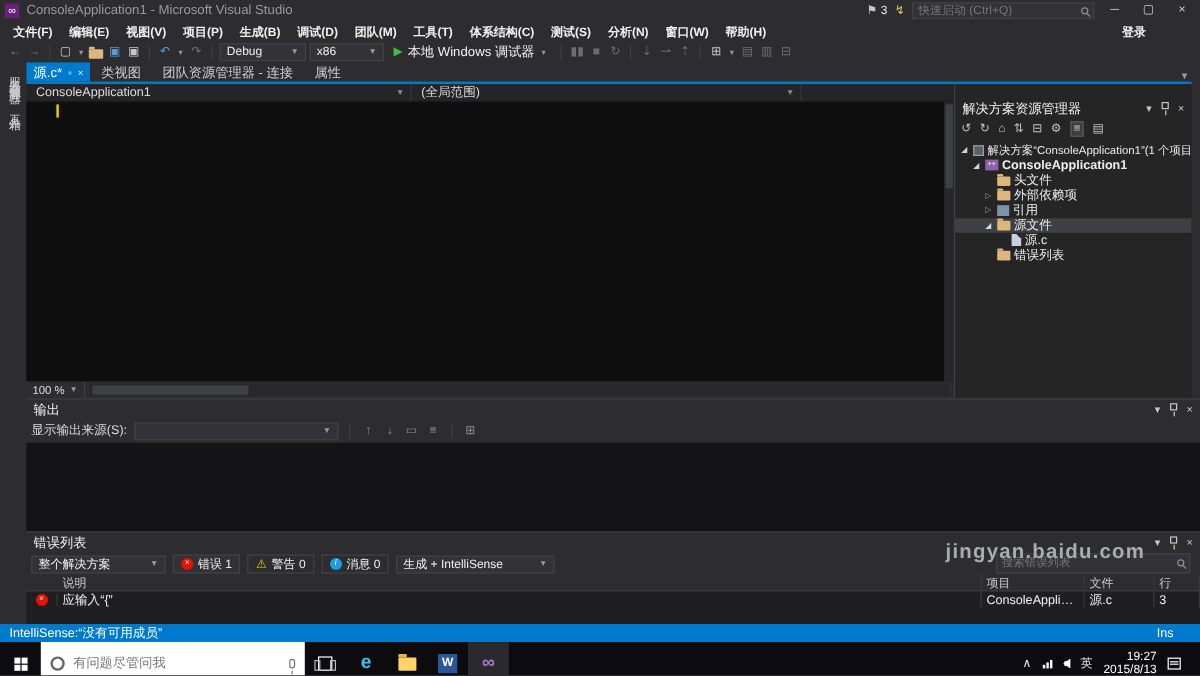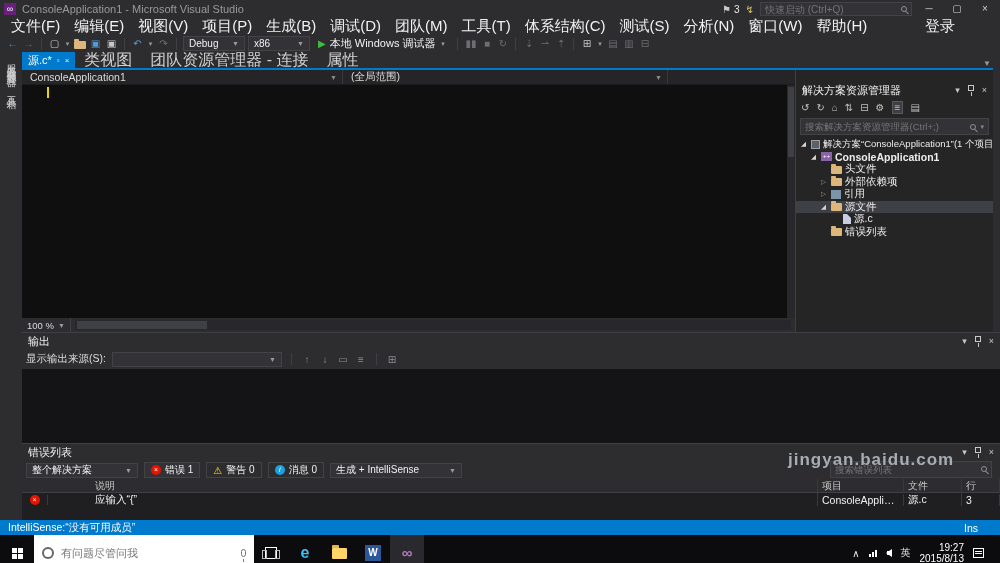--- a/index.html
+++ b/index.html
@@ -21,50 +21,50 @@
   .flag-count { color:#e8e8e8; font-size:10px; margin-left:-3px; }
   .bolt { color:#d9c76a; font-size:10px; }
   .quicklaunch { width:152px; height:14px; background:#333337; border:1px solid #434346;
     display:flex; align-items:center; padding:0 4px; gap:4px; }
   .quicklaunch input { flex:1; background:transparent; border:none; outline:none;
     color:#9a9a9a; font-size:10px; font-family:inherit; min-width:0; }
   .winbtn { width:22px; text-align:center; color:#d0d0d0; font-size:10px; line-height:18px; }
   
   .menubar { position:absolute; left:0; top:18px; width:1000px; height:17px;
     display:flex; align-items:center; padding:0 4px; }
-  .menu-item { padding:0 7px; font-size:15px; color:#f1f1f1; white-space:nowrap; }
+  .menu-item { padding:0 7px; font-size:10px; color:#f1f1f1; white-space:nowrap;font-weight:bold; }
   .signin { margin-left:auto; margin-right:34px; color:#f1f1f1; }
   
   .stdbar { position:absolute; left:0; top:35px; width:1000px; height:17px;
     display:flex; align-items:center; padding:0 6px; gap:3px; }
   .tico { color:#c8c8c8; font-size:10px; min-width:13px; text-align:center; }
   .tico.blue { color:#569cd6; } .tico.dim { color:#6e6e72; }
   .tico.caret { min-width:7px; font-size:7px; color:#999; }
   .tsep { width:1px; height:12px; background:#3f3f46; margin:0 3px; }
   .combo { display:flex; align-items:center; background:#333337; border:1px solid #434346;
     color:#f1f1f1; padding:0 5px; font-size:10px; height:15px; }
   .combo .caret { margin-left:auto; color:#999; font-size:7px; padding-left:8px; }
-  .w-debug { width:62px;justify-content:flex-end; } .w-x86 { width:62px; }
+  .w-debug { width:72px;justify-content:flex-end; } .w-x86 { width:62px; }
   .rungroup { display:flex; align-items:center; gap:4px; padding:0 5px; }
   .play { color:#3ebe3e; font-size:10px; }
   .run-label { color:#f1f1f1; font-size:11px; }
   .mini-folder { width:12px; height:8px; background:#dcb67a; border-radius:1px; position:relative; margin-top:2px; }
   .mini-folder::before { content:''; position:absolute; top:-2px; left:0; width:5px; height:2px;
     background:#dcb67a; border-radius:1px 1px 0 0; }
   
   .leftstrip { position:absolute; left:0; top:52px; width:22px; height:280px;
     display:flex; flex-direction:column; align-items:center; gap:16px; padding-top:4px; }
   .vtab { writing-mode:vertical-rl; font-size:10px; color:#cfcfcf; letter-spacing:2px; }
   
   .tabstrip { position:absolute; left:22px; top:52px; right:7px; height:16px;
     display:flex; align-items:flex-end; }
   .tab-active { height:16px; background:#007acc; color:#fff; display:flex; align-items:center;
     gap:5px; padding:0 6px; font-size:11px; }
   .tab-active .mini { font-size:8px; color:#e8f4ff; }
-  .tab { height:16px; display:flex; align-items:center; padding:0 9px; color:#d0d0d0; font-size:16px; }
+  .tab { height:16px; display:flex; align-items:center; padding:0 9px; color:#d0d0d0; font-size:11px; }
   .tab-overflow { margin-left:auto; color:#999; font-size:8px; padding-right:2px; }
   .tabline { position:absolute; left:22px; top:68px; right:7px; height:2px; background:#007acc; }
   
   .navbar { position:absolute; left:22px; top:70px; width:773px; height:15px;
     background:#252528; display:flex; border-bottom:1px solid #1c1c1e; }
   .navcombo { position:relative; display:flex; align-items:center; padding:0 8px;
     border-right:1px solid #38383c; font-size:10.5px; color:#dcdcdc; }
   .navcombo .caret { position:absolute; right:5px; font-size:7px; color:#8a8a8a; }
   .nav-l { width:321px; } .nav-r { width:325px; }
   
@@ -139,21 +139,21 @@
     font-size:7px; line-height:10px; text-align:center; flex:0 0 auto; }
   .warn-ico { color:#fcd116; font-size:10px; }
   .info-ico { width:10px; height:10px; border-radius:50%; background:#1ba1e2; color:#fff;
     font-size:7px; font-style:italic; line-height:10px; text-align:center; }
   .errsearch { margin-left:auto; width:162px; }
   .grid-head, .grid-row { display:flex; align-items:center; height:13px; font-size:10px; }
   .grid-head { background:#2d2d30; border-bottom:1px solid #3f3f46; color:#c8c8c8; }
   .grid-row { background:#1f1f22; color:#f1f1f1; font-size:10.5px; }
   .gc { padding:0 4px; white-space:nowrap; overflow:hidden; text-overflow:ellipsis; border-right:1px solid #3a3a3e; }
   .gc-ico { width:26px; display:flex; justify-content:center; }
-  .gc-desc { flex:1;margin-left:43px; }
+  .gc-desc { flex:1; }
   .gc-proj { width:86px; } .gc-file { width:58px; } .gc-line { width:38px; }
   .errbody { flex:1; background:#1f1f22; }
   
   .statusbar { position:absolute; left:0; top:520px; width:1000px; height:15px;
     background:#007acc; color:#fff; display:flex; align-items:center; padding:0 8px; font-size:10.5px; }
   .ins { margin-left:auto; padding-right:14px;text-align:right; }
   
   .taskbar { position:absolute; left:0; top:535px; width:1000px; height:36px;
     background:#0c0c0e; display:flex; align-items:stretch; }
   .tkbtn { width:34px; display:flex; align-items:center; justify-content:center; }
@@ -337,25 +337,20 @@
     <div class="setools">
       <span class="seico">↺</span>
       <span class="seico">↻</span>
       <span class="seico">⌂</span>
       <span class="seico">⇅</span>
       <span class="seico">⊟</span>
       <span class="seico">⚙</span>
       <span class="seico pressed">≡</span>
       <span class="seico">▤</span>
     </div>
-    <div class="search">
-      <input placeholder="搜索解决方案资源管理器(Ctrl+;)" style="">
-      <span class="mag"></span>
-      <span class="caret">▾</span>
-    </div>
     <div class="tree">
       <div class="trow lvl0">
         <span class="arrow">◢</span>
         <span class="ic i-sol"></span>
         <span class="tlabel small">解决方案“ConsoleApplication1”(1 个项目)</span>
       </div>
       <div class="trow lvl1">
         <span class="arrow">◢</span>
         <span class="ic i-proj">++</span>
         <span class="tlabel bold">ConsoleApplication1</span>

